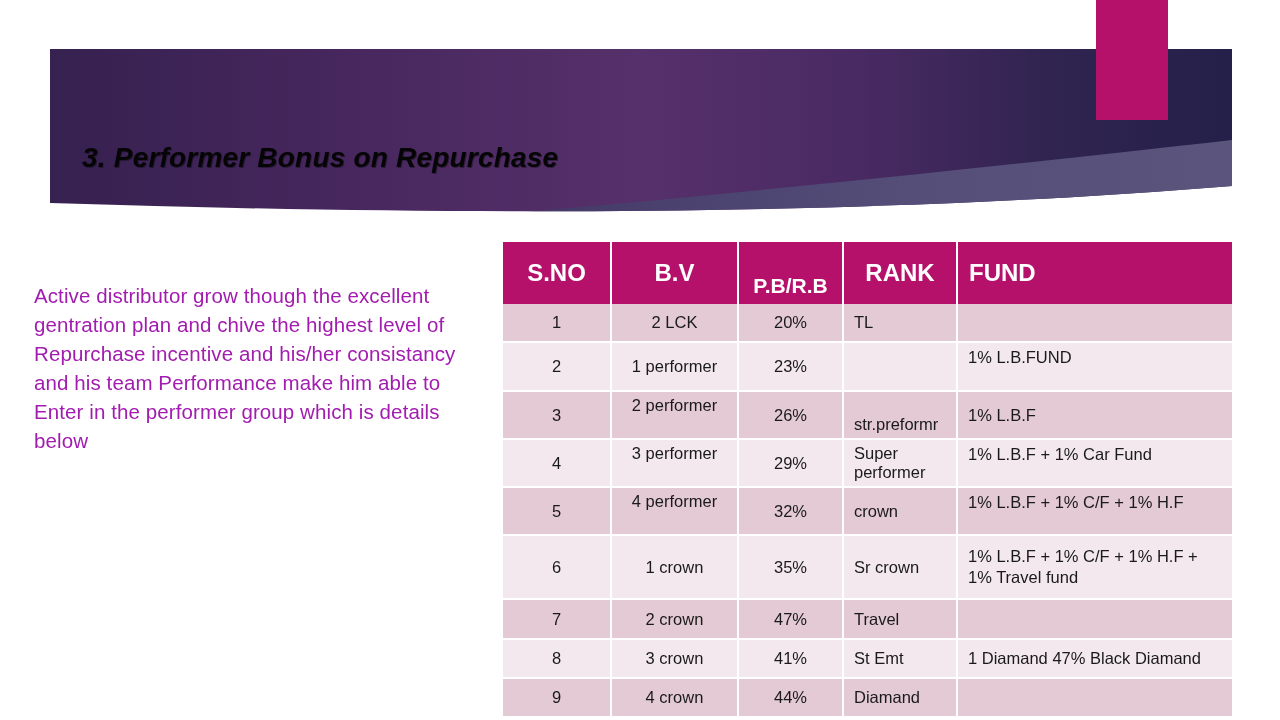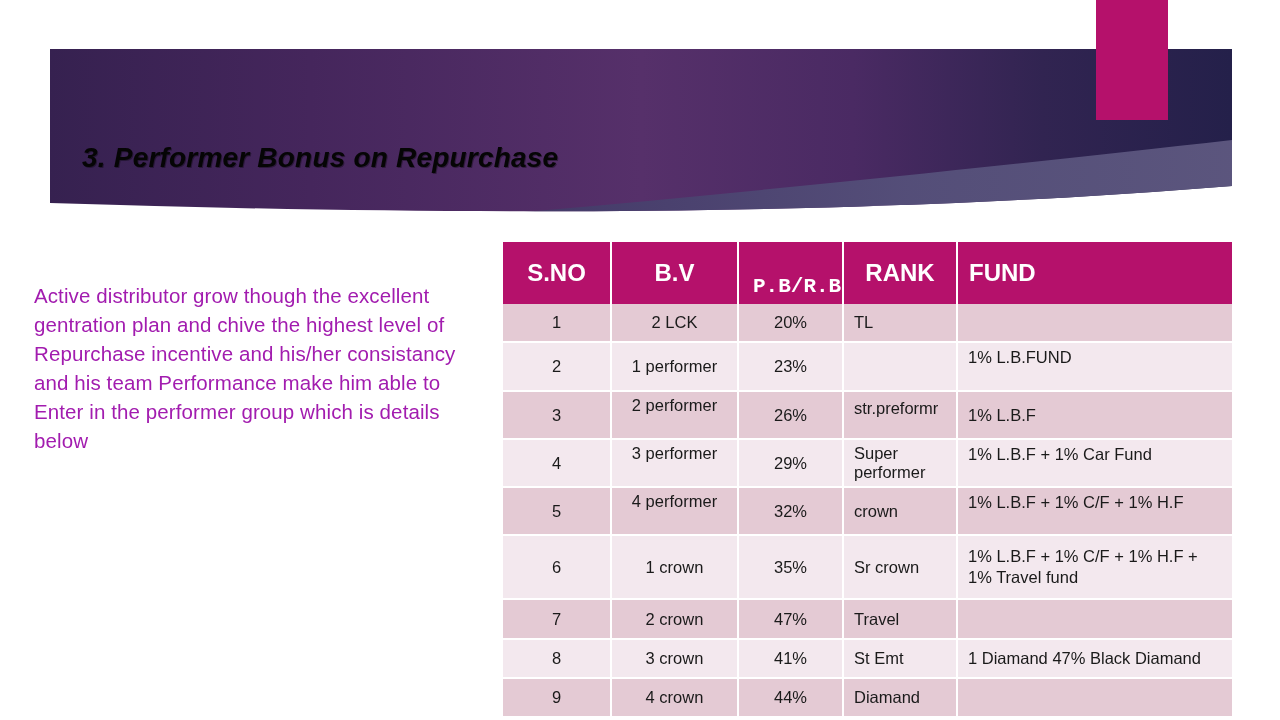--- a/index.html
+++ b/index.html
@@ -90,21 +90,20 @@
   }
   #bonus-table thead th:last-child { border-right: none; }
   #bonus-table thead th.h-sno,
   #bonus-table thead th.h-bv,
   #bonus-table thead th.h-rank { text-align: center; }
   #bonus-table thead th.h-pb {
     text-align: center;
     vertical-align: bottom;
     padding-bottom: 6px;
     font-size: 21px;
-    font-family: Liberation Mono, monospace;
   }
   #bonus-table thead th.h-fund {
     text-align: left;
     padding-left: 11px;
     margin-top: 43px;
   }
 
   #bonus-table tbody td {
     border-right: 2px solid #ffffff;
     border-bottom: 2px solid #ffffff;
@@ -118,21 +117,21 @@
   #bonus-table tbody tr.odd td  { background: #E4CAD4; }
   #bonus-table tbody tr.even td { background: #F3E8EE; }
 
   #bonus-table tbody td.cell-sno  { text-align: center; }
   #bonus-table tbody td.cell-bv   { text-align: center; }
   #bonus-table tbody td.cell-pb   { text-align: center; }
   #bonus-table tbody td.cell-rank { text-align: left; padding-left: 10px; }
   #bonus-table tbody td.cell-fund { text-align: left; padding-left: 10px; line-height: 21px; }
 
   
-  #bonus-table tbody td.v-bottom { vertical-align: bottom; padding-bottom: 20px; }
+  #bonus-table tbody td.v-bottom { vertical-align: bottom; padding-bottom: 4px; }
   #bonus-table tbody td.v-top    { vertical-align: top; padding-top: 4px; margin-top: 40px; }
 </style>
 </head>
 <body>
 
 <div id="banner-area">
   <svg width="1280" height="232" viewBox="0 0 1280 232" xmlns="http://www.w3.org/2000/svg">
     <defs>
       <linearGradient id="bannerGrad" x1="0" y1="0" x2="1" y2="0">
         <stop offset="0%" stop-color="#362150"></stop>

